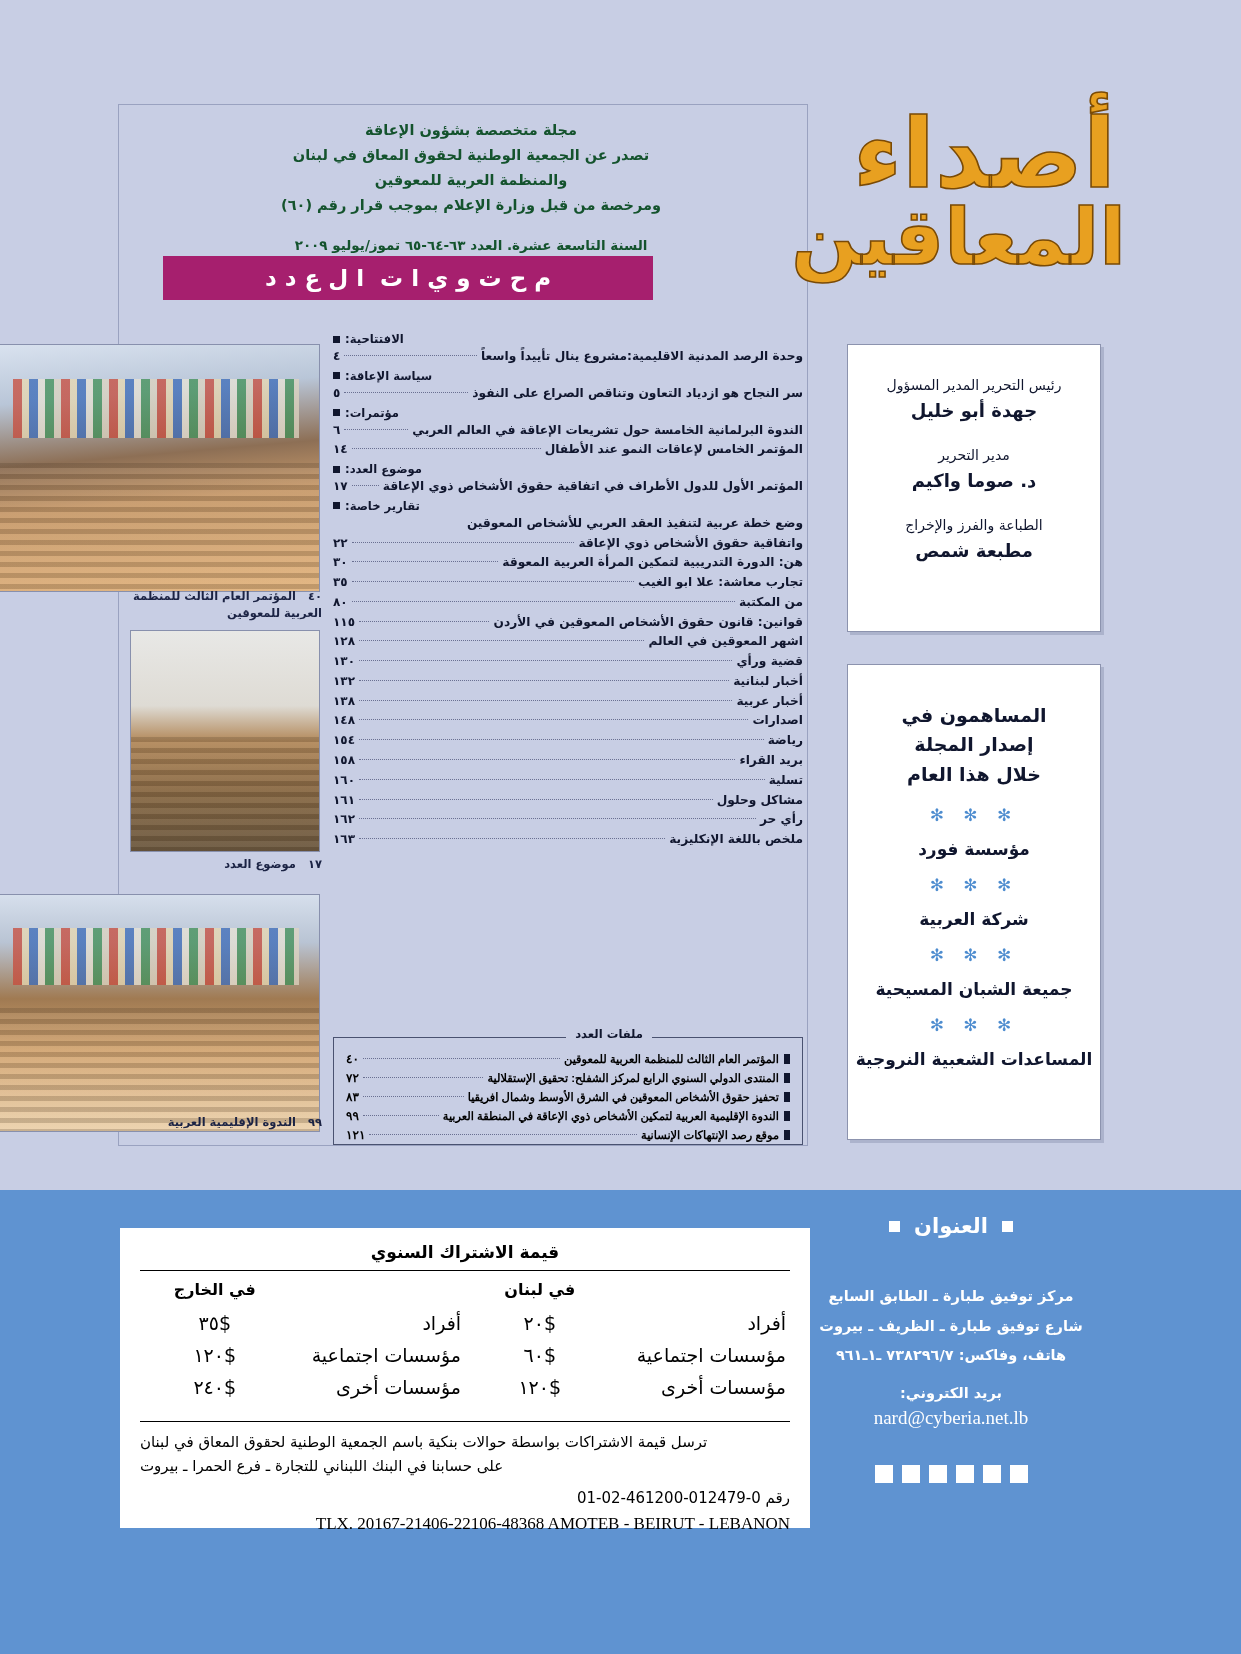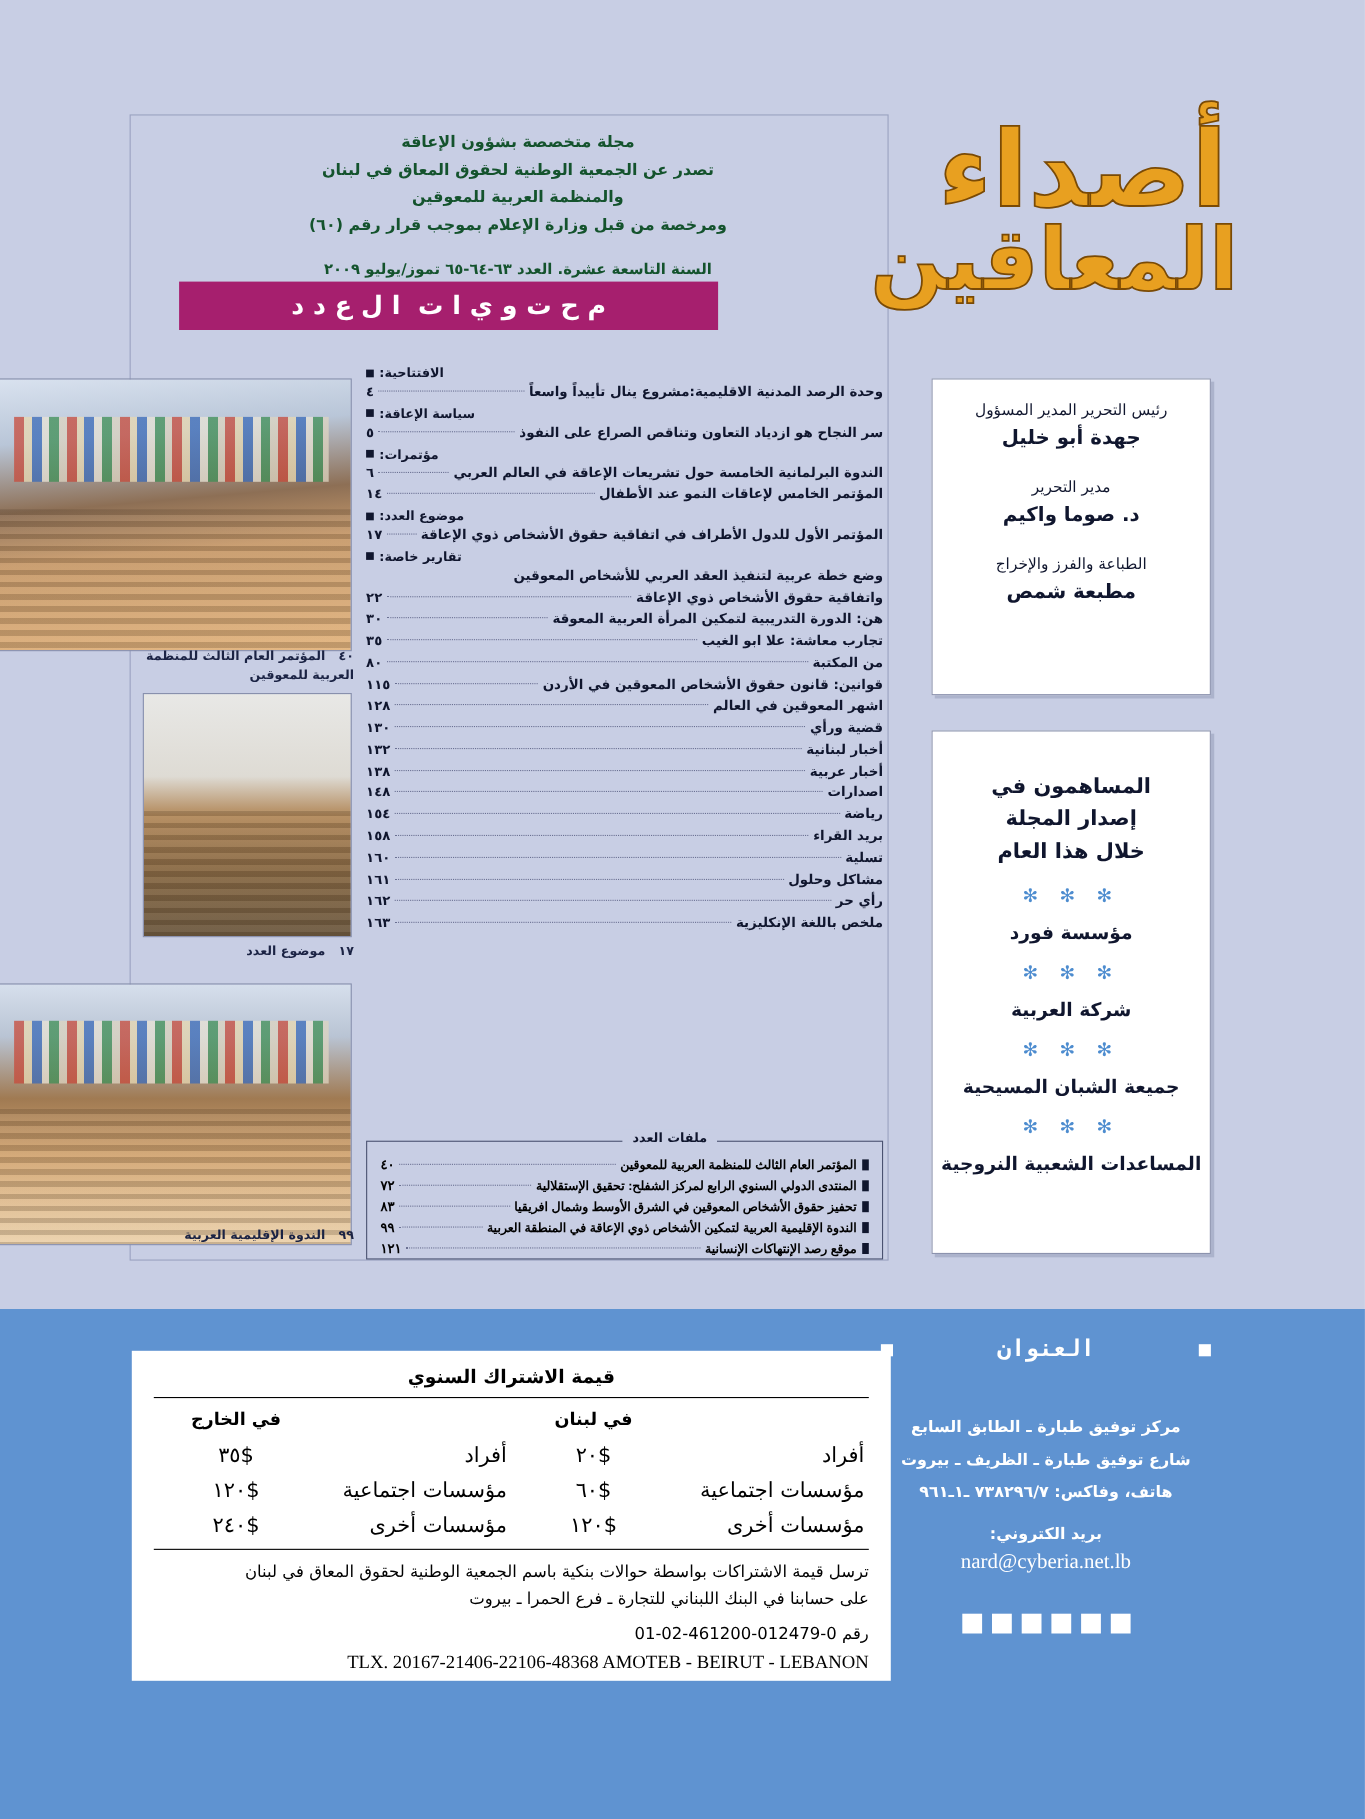--- a/index.html
+++ b/index.html
@@ -175,21 +175,21 @@
     direction: rtl; text-align: center;
     font-family: "DejaVu Sans", sans-serif;
     color: #10162e;
   }
   .box-editorial { right: 140px; top: 344px; width: 254px; height: 288px; }
   .box-sponsors  { right: 140px; top: 664px; width: 254px; height: 476px; }
 
   .ed-line-light { font-size: 14px; font-weight: normal; margin-top: 4px; }
   .ed-line-bold  { font-size: 18px; font-weight: bold; margin-top: 7px; }
   .ed-group { margin-top: 26px; }
-  .ed-group:first-child { margin-top: 20px; }
+  .ed-group:first-child { margin-top: 32px; }
 
   .sp-title { font-size: 19px; font-weight: bold; line-height: 1.55; }
   .sp-title-wrap { margin-top: 36px; }
   .sp-stars { color: #4d8ccf; font-size: 17px; letter-spacing: 7px; margin: 16px 0 14px 0; }
   .sp-name { font-size: 17px; font-weight: bold; }
 
   
   .subs-card {
     position: absolute; left: 120px; top: 1228px;
     width: 690px; height: 300px;
@@ -208,42 +208,42 @@
   .subs-table th {
     font-size: 16px; font-weight: bold; padding: 3px 4px 8px 4px;
     text-align: center;
   }
   .subs-table td {
     font-size: 19px; padding: 5px 4px; white-space: nowrap;
   }
   .subs-table td.lbl { text-align: right; width: 27%; }
   .subs-table td.val { text-align: center; width: 23%; }
   .subs-note {
-    border-top: 1.4px solid #000; margin-top: 5px; padding-top: 8px;
-    text-align: right; font-size: 15px; line-height: 1.6;
+    border-top: 1.4px solid #000; margin-top: 18px; padding-top: 8px;
+    text-align: left; font-size: 15px; line-height: 1.6;
   }
   .subs-acct {
     margin-top: 10px; text-align: right; direction: rtl;
     font-size: 15px; line-height: 1.45;
   }
   .subs-acct .num { direction: ltr; unicode-bidi: embed; display: inline-block; }
   .subs-tlx {
     font-family: "Liberation Serif", serif;
     font-size: 17px; direction: ltr; text-align: right; margin-top: 2px;
   }
 
   
   .address {
     position: absolute; right: 140px; top: 1214px; width: 300px;
     direction: rtl; text-align: center; color: #ffffff;
     font-family: "DejaVu Sans", sans-serif;
   }
   .addr-head {
     font-size: 21px; font-weight: bold; letter-spacing: 1px;
-    display: flex; align-items: center; justify-content: space-between; gap: 14px; font-family: Liberation Mono, monospace;
+    display: flex; align-items: center; justify-content: center; gap: 14px;
   }
   .addr-head .sq { width: 11px; height: 11px; background: #fff; display: inline-block; }
   .addr-lines { margin-top: 44px; font-size: 14.5px; font-weight: bold; line-height: 2.05; }
   .addr-email-label { margin-top: 14px; font-size: 14.5px; font-weight: bold; }
   .addr-email {
     margin-top: 6px; font-size: 19px; font-weight: normal;
     direction: ltr; font-family: "Liberation Serif", serif;
   }
   .addr-squares {
     margin-top: 36px; display: flex; justify-content: center; gap: 9px;

